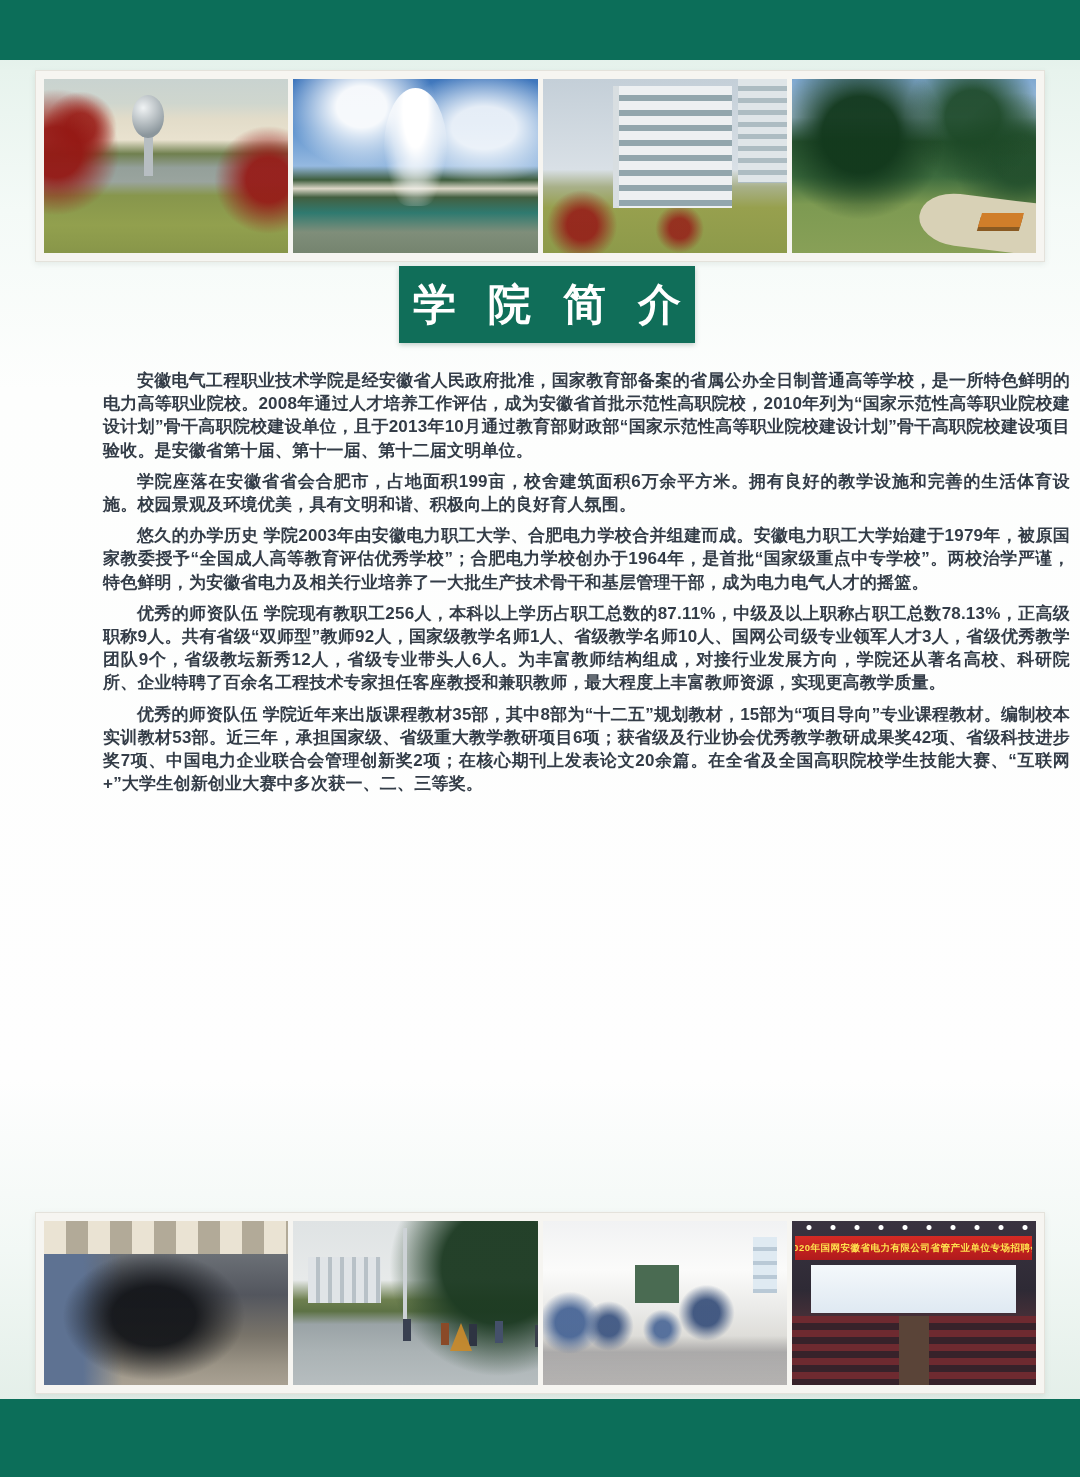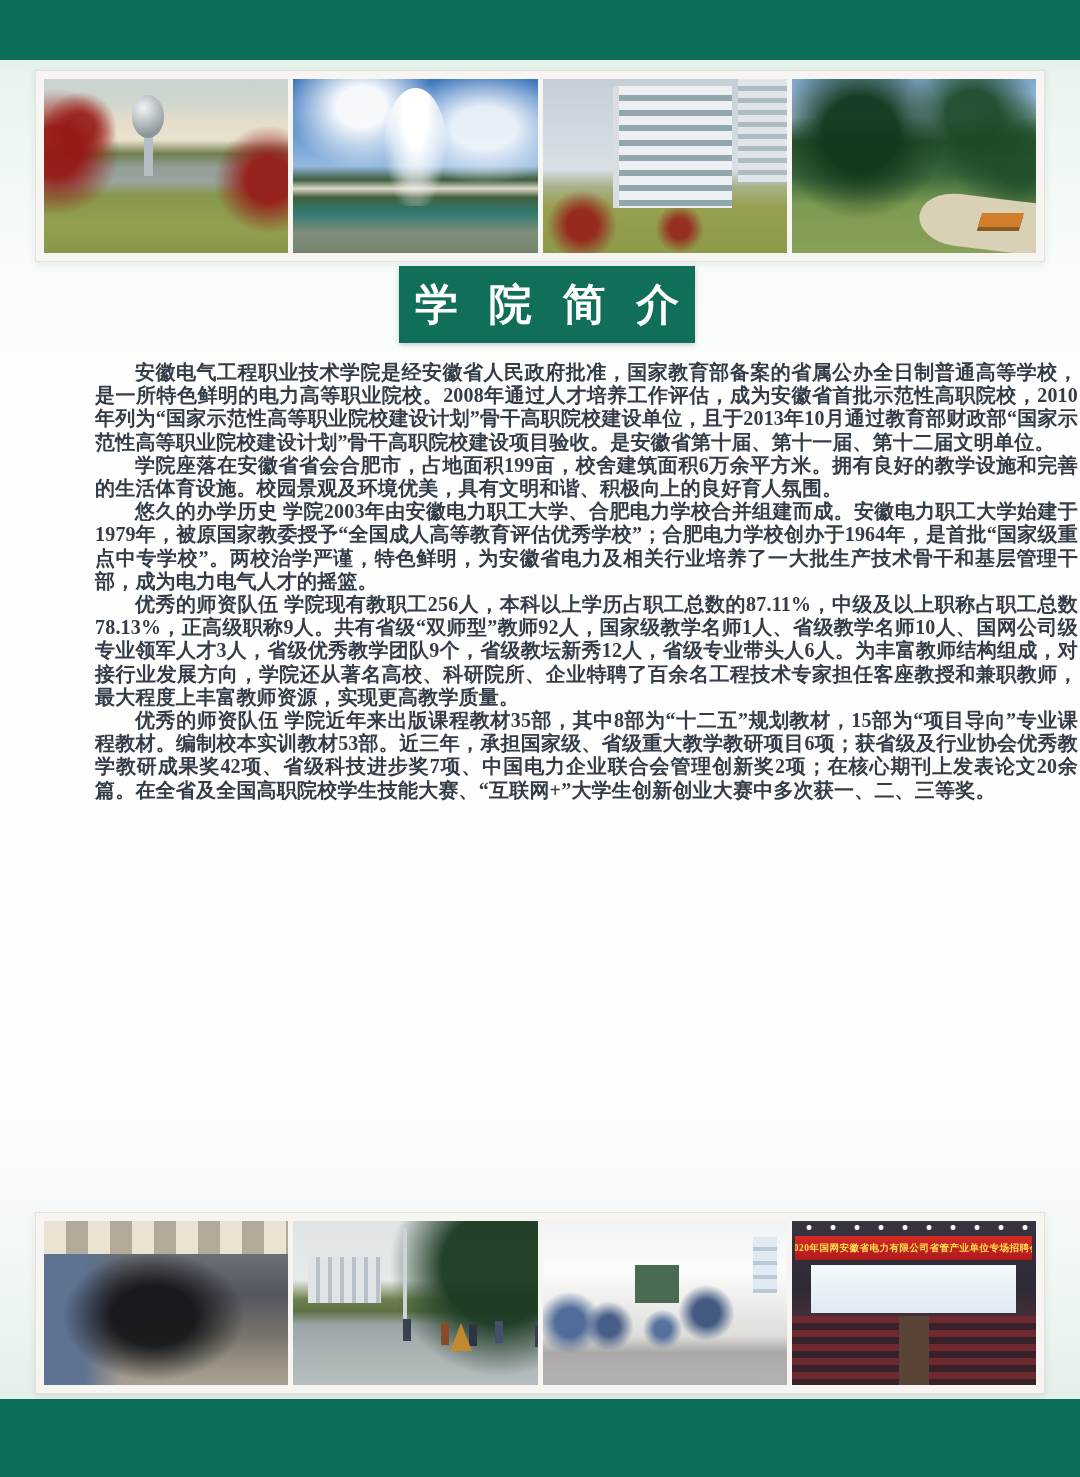--- a/index.html
+++ b/index.html
@@ -1,21 +1,21 @@
 <!DOCTYPE html>
 <html><head>
 <meta charset="utf-8">
 <style>
   html, body { margin: 0; padding: 0; background: #ffffff; }
   .page {
     position: relative;
     width: 1080px;
     height: 1477px;
     overflow: hidden;
-    font-family: Liberation Serif, serif;
+    font-family: Liberation Sans, sans-serif;
     background: linear-gradient(180deg,
       #d7eae1 0px, #e7f3ed 70px, #f4faf7 210px,
       #fdfefd 390px, #fefefe 1080px, #f2f8f5 1250px,
       #e4efe9 1400px, #def0e7 1477px);
   }
 
   
   .bar { position: absolute; left: 0; width: 1080px; background: #0c6e59; }
   .bar.top { top: 0; height: 60px; }
   .bar.bottom { bottom: 0; height: 78px; }
@@ -151,22 +151,22 @@
   }
 
   
   .intro {
     position: absolute;
     left: 95px; top: 361px;
     width: 983px;
     color: #333c47;
   }
   .intro p {
-    margin: 0;
-    font-size: 20px;
+    margin: 8px;
+    font-size: 17px;
     line-height: 23.2px;
     font-weight: 600;
     text-align: justify;
     text-indent: 2em;
     letter-spacing: 0.2px;
   }
 </style>
 </head>
 <body>
 

